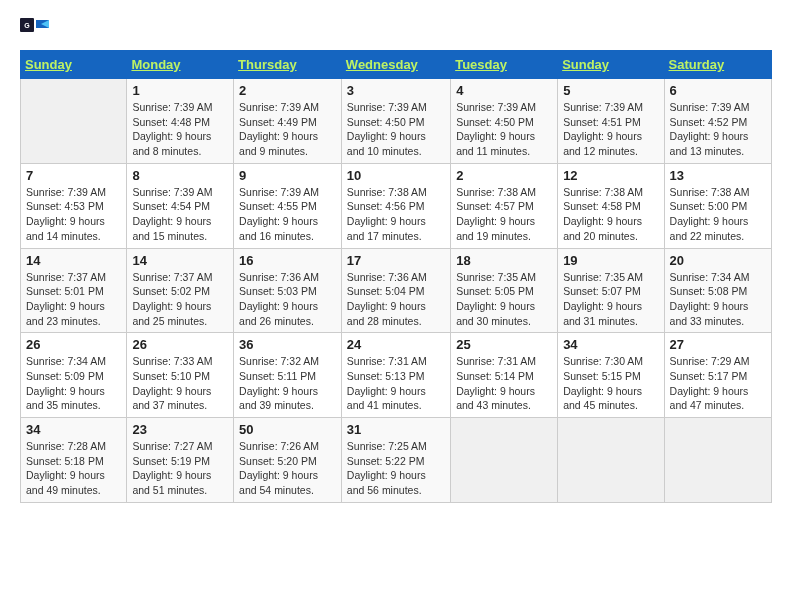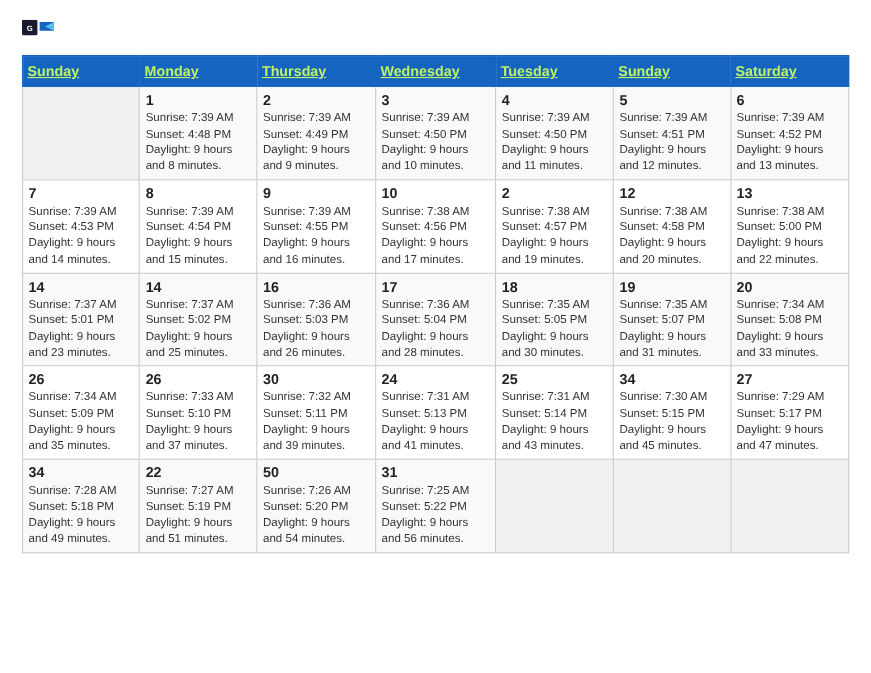--- a/index.html
+++ b/index.html
@@ -211,21 +211,21 @@
         <tr>
           <td>
             <span class="day-number">26</span>
             <div class="day-info">Sunrise: 7:34 AM<br>Sunset: 5:09 PM<br>Daylight: 9 hours and 35 minutes.</div>
           </td>
           <td>
             <span class="day-number">26</span>
             <div class="day-info">Sunrise: 7:33 AM<br>Sunset: 5:10 PM<br>Daylight: 9 hours and 37 minutes.</div>
           </td>
           <td>
-            <span class="day-number">30</span>
+            <span class="day-number">36</span>
             <div class="day-info">Sunrise: 7:32 AM<br>Sunset: 5:11 PM<br>Daylight: 9 hours and 39 minutes.</div>
           </td>
           <td>
             <span class="day-number">24</span>
             <div class="day-info">Sunrise: 7:31 AM<br>Sunset: 5:13 PM<br>Daylight: 9 hours and 41 minutes.</div>
           </td>
           <td>
             <span class="day-number">25</span>
             <div class="day-info">Sunrise: 7:31 AM<br>Sunset: 5:14 PM<br>Daylight: 9 hours and 43 minutes.</div>
           </td>
@@ -237,21 +237,21 @@
             <span class="day-number">27</span>
             <div class="day-info">Sunrise: 7:29 AM<br>Sunset: 5:17 PM<br>Daylight: 9 hours and 47 minutes.</div>
           </td>
         </tr>
         <tr>
           <td>
             <span class="day-number">34</span>
             <div class="day-info">Sunrise: 7:28 AM<br>Sunset: 5:18 PM<br>Daylight: 9 hours and 49 minutes.</div>
           </td>
           <td>
-            <span class="day-number">22</span>
+            <span class="day-number">23</span>
             <div class="day-info">Sunrise: 7:27 AM<br>Sunset: 5:19 PM<br>Daylight: 9 hours and 51 minutes.</div>
           </td>
           <td>
             <span class="day-number">50</span>
             <div class="day-info">Sunrise: 7:26 AM<br>Sunset: 5:20 PM<br>Daylight: 9 hours and 54 minutes.</div>
           </td>
           <td>
             <span class="day-number">31</span>
             <div class="day-info">Sunrise: 7:25 AM<br>Sunset: 5:22 PM<br>Daylight: 9 hours and 56 minutes.</div>
           </td>

